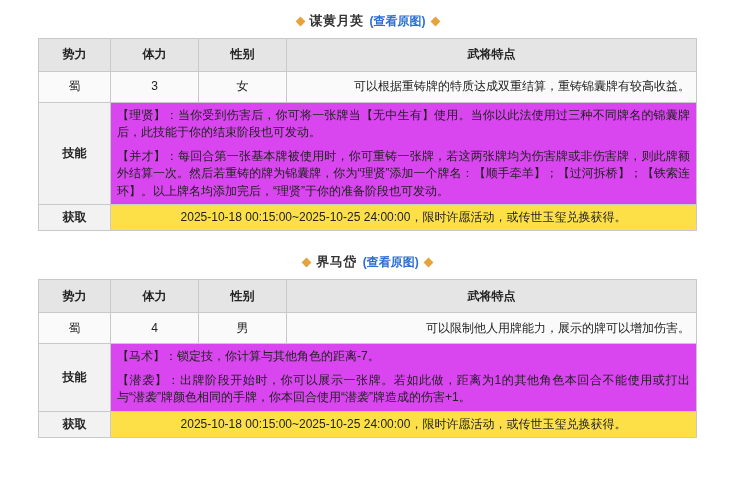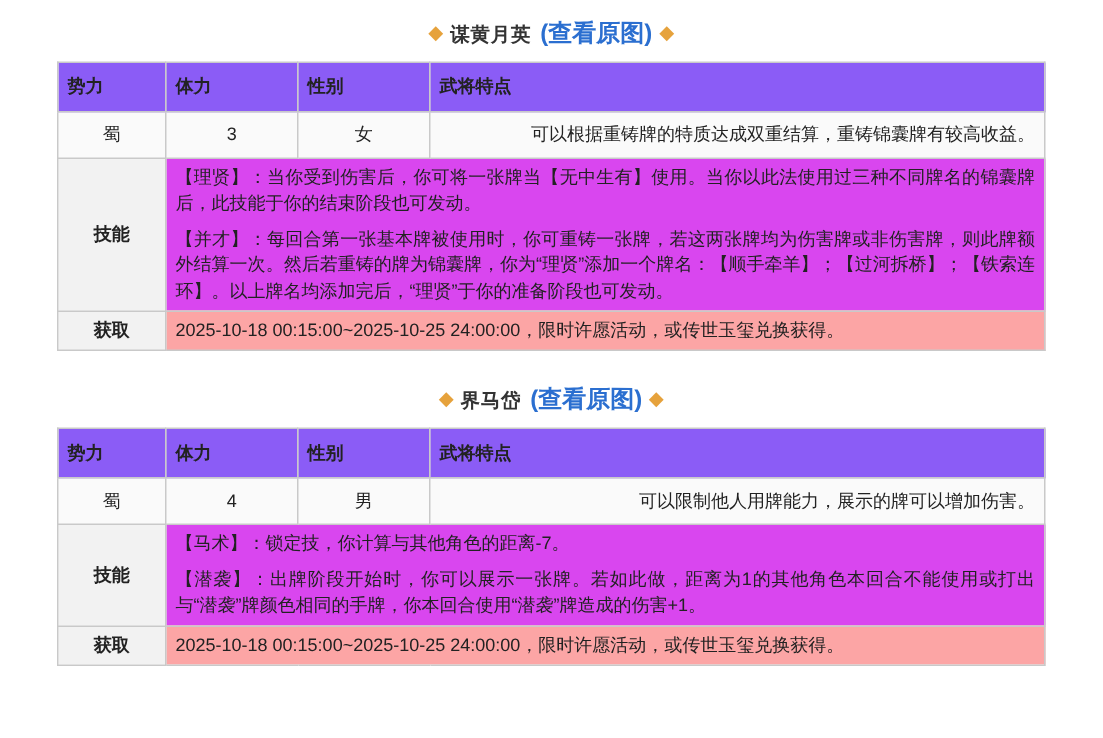--- a/index.html
+++ b/index.html
@@ -40,42 +40,43 @@
     transform: rotate(45deg);
     display: inline-block;
   }
   .card-heading .title {
     letter-spacing: 0.5px;
   }
   .card-heading .origin-link {
     color: #2b6fd0;
     font-weight: bold;
     text-decoration: none;
-    font-size: 16px;
+    font-size: 12px;
   }
 
   
   .card-table-wrap {
     padding: 0 38px;
   }
   table.card-table {
     width: 100%;
     border-collapse: collapse;
     table-layout: fixed;
     background: #ffffff;
   }
   table.card-table td, table.card-table th {
     border: 1px solid #c9c9c9;
     padding: 4px 6px;
     vertical-align: middle;
     font-size: 12px;
     line-height: 1.45;
   }
   .th-cell {
-    background: #8b5cf6;
+    background: #e5e5e5;
+    text-align: center;
     font-weight: bold;
     color: #222222;
     height: 24px;
   }
   .val-cell {
     background: #fafafa;
     text-align: center;
     height: 22px;
   }
   .feat-cell {
@@ -93,22 +94,22 @@
     text-align: left;
     padding: 6px 8px;
   }
   .skill-p {
     margin: 0 0 6px 0;
     text-indent: 0;
     text-align: justify;
   }
   .skill-p:last-child { margin-bottom: 0; }
   .obtain-cell {
-    background: #fca5a5;
-    text-align: left;
+    background: #fde047;
+    text-align: center;
     padding: 4px 8px;
   }
 
   .col-force   { width: 72px; }
   .col-hp      { width: 88px; }
   .col-gender  { width: 88px; }
 
   .footnote {
     padding: 10px 0 0 6px;
     font-size: 11.5px;

